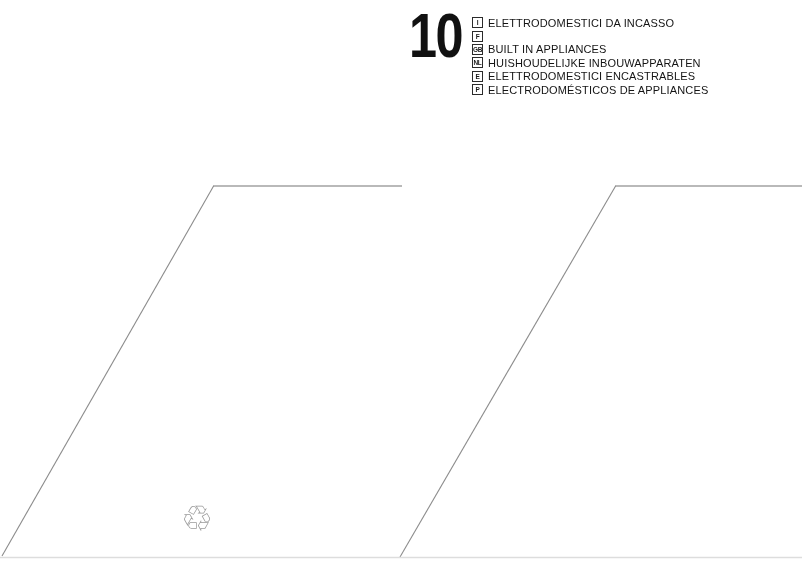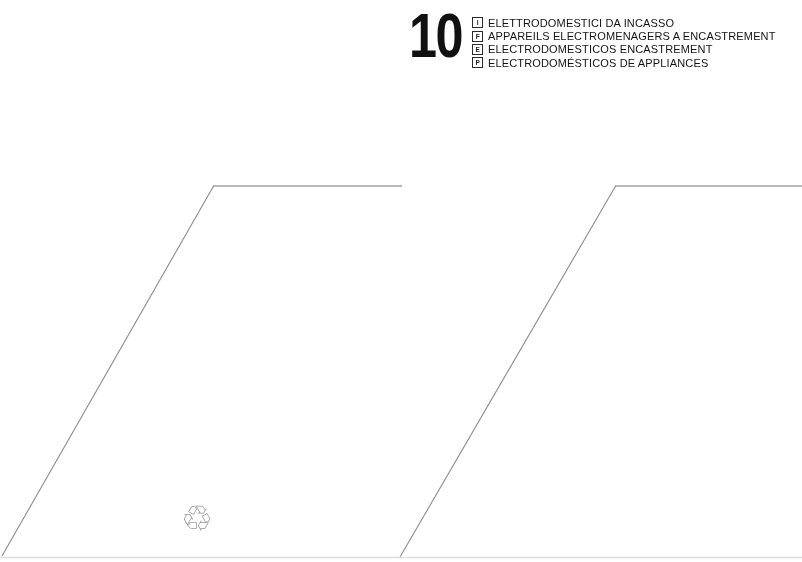--- a/index.html
+++ b/index.html
@@ -88,29 +88,36 @@
 
   <div class="language-list">
 
     <div class="language-row">
       <span class="language-code-badge">I</span>
       <span class="language-label">ELETTRODOMESTICI DA INCASSO</span>
     </div>
 
     <div class="language-row">
       <span class="language-code-badge">F</span>
-      <span class="language-label">APPAREILS ELECTROMENAGERS A ENCASTREMENT</span>
     </div>
 
 
+    <div class="language-row">
+      <span class="language-code-badge">GB</span>
+      <span class="language-label">BUILT IN APPLIANCES</span>
+    </div>
 
+    <div class="language-row">
+      <span class="language-code-badge">NL</span>
+      <span class="language-label">HUISHOUDELIJKE INBOUWAPPARATEN</span>
+    </div>
 
     <div class="language-row">
       <span class="language-code-badge">E</span>
-      <span class="language-label">ELECTRODOMESTICOS ENCASTREMENT</span>
+      <span class="language-label">ELETTRODOMESTICI ENCASTRABLES</span>
     </div>
 
     <div class="language-row">
       <span class="language-code-badge">P</span>
       <span class="language-label">ELECTRODOMÉSTICOS DE APPLIANCES</span>
     </div>
 
   </div>
 
   <svg class="outlines-svg" viewBox="0 0 802 562" xmlns="http://www.w3.org/2000/svg">

